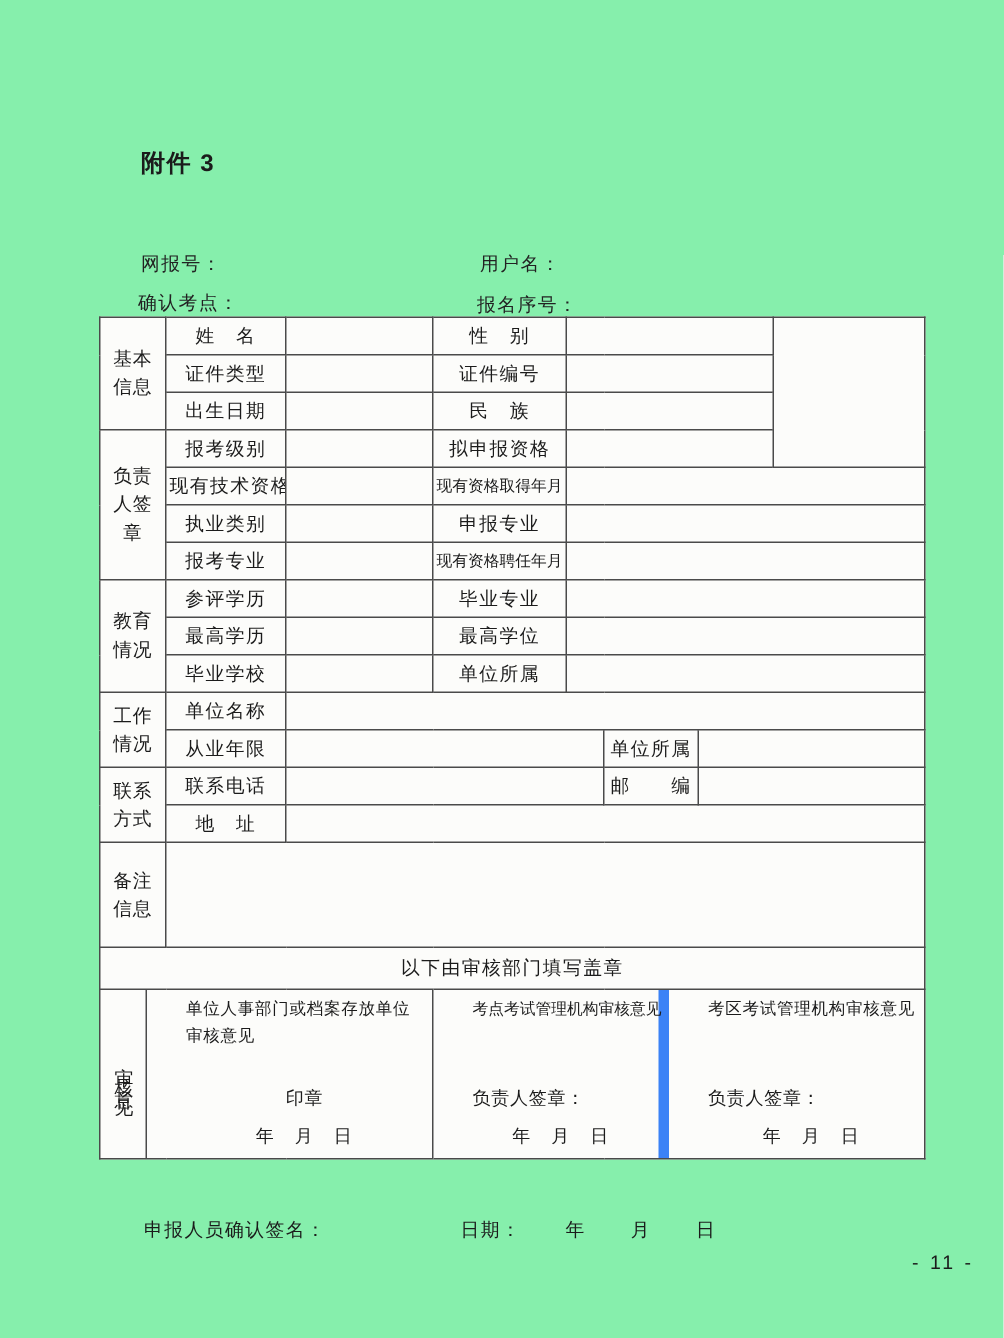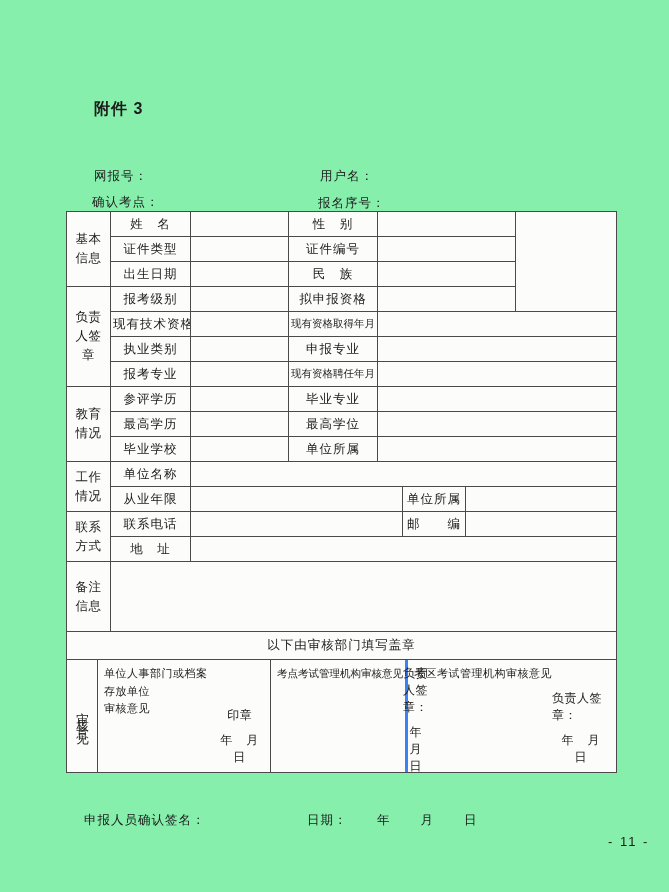--- a/index.html
+++ b/index.html
@@ -33,35 +33,35 @@
   td.fl-sm{font-size:10.5px;letter-spacing:0;white-space:nowrap;padding:1px 1px;}
   td.val{background:#fcfcfa;}
   td.photo{background:#fcfcfa;}
   td.banner{letter-spacing:1px;}
   td.review-cell{padding:0;}
   .review-wrap{display:flex;height:112px;align-items:stretch;}
   .rv-label{width:30px;min-width:30px;border-right:1px solid #4a4a4a;
     display:flex;align-items:center;justify-content:center;}
   .rv-label span{writing-mode:vertical-rl;text-orientation:upright;
     font-size:12.5px;letter-spacing:7px;}
-  .rv-box{display:flex;flex-direction:row;padding:5px 6px 6px;box-sizing:border-box;}
+  .rv-box{display:flex;flex-direction:column;padding:5px 6px 6px;box-sizing:border-box;margin-left:20px;}
   .rv-a{width:173px;border-right:1px solid #4a4a4a;}
-  .rv-b{width:137px;border-right:3px solid #3b82f6;}
+  .rv-b{width:137px;border-right:7px solid #3b82f6;}
   .rv-c{flex:1;}
   .rv-title{font-size:11px;line-height:1.6;letter-spacing:0.5px;}
   .rv-title.left{text-align:left;white-space:pre-line;}
   .rv-title.center{text-align:center;white-space:nowrap;}
   .rv-b .rv-title.center{font-size:10.5px;letter-spacing:0;}
   .rv-bottom{margin-top:auto;display:flex;flex-direction:column;gap:8px;}
   .rv-sign{font-size:12px;letter-spacing:0.5px;}
   .rv-sign.center{text-align:center;}
   .rv-sign.left{text-align:left;}
   .rv-date{font-size:12px;text-align:center;letter-spacing:1px;}
   .note-line{position:absolute;left:92px;top:777px;font-size:12.5px;letter-spacing:0.3px;color:#1b1b1b;}
-  .sign-label{position:absolute;left:84px;top:812px;font-size:12.5px;letter-spacing:1px;text-align:center;}
+  .sign-label{position:absolute;left:96px;top:812px;font-size:12.5px;letter-spacing:1px;text-align:center;}
   .date-label{position:absolute;left:307px;top:812px;font-size:12.5px;letter-spacing:1px;}
   .date-ymd{position:absolute;left:377px;top:812px;font-size:12.5px;letter-spacing:2px;}
   .page-no{position:absolute;left:608px;top:834px;font-size:13px;letter-spacing:2px;}
 </style>
 </head>
 <body>
 
 <div class="page">
 
   <div class="attachment">附件 3</div>

